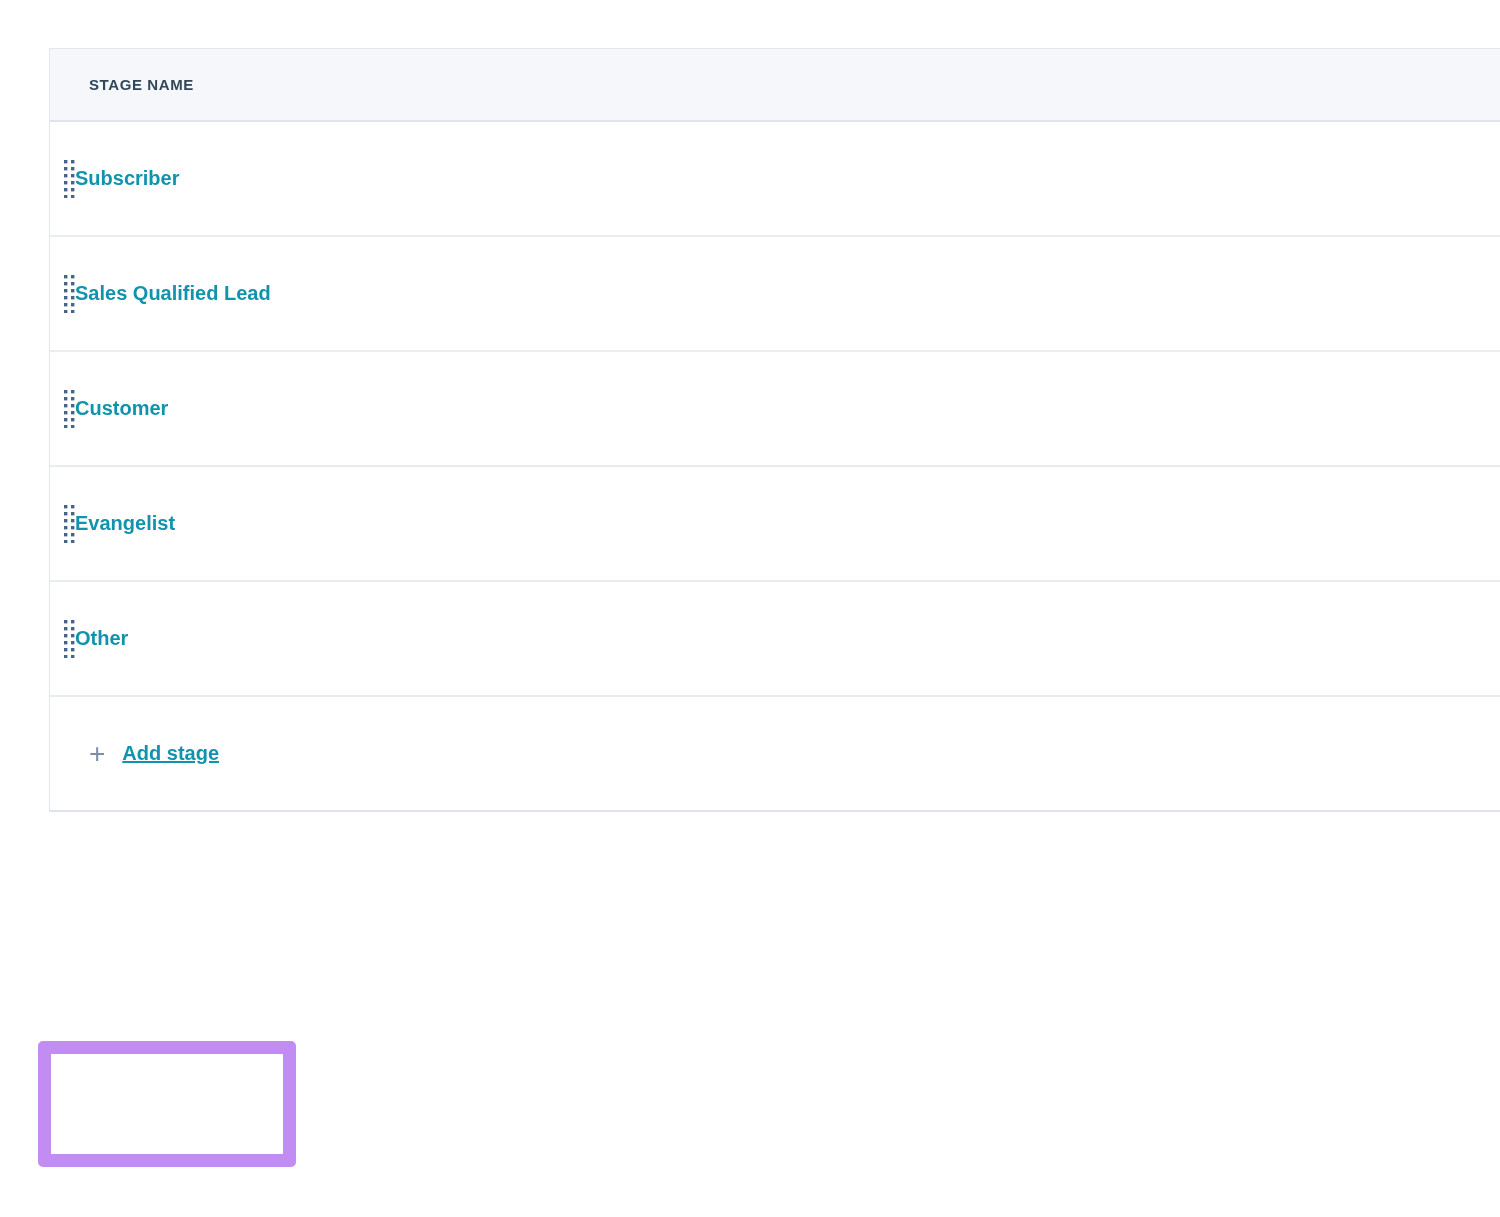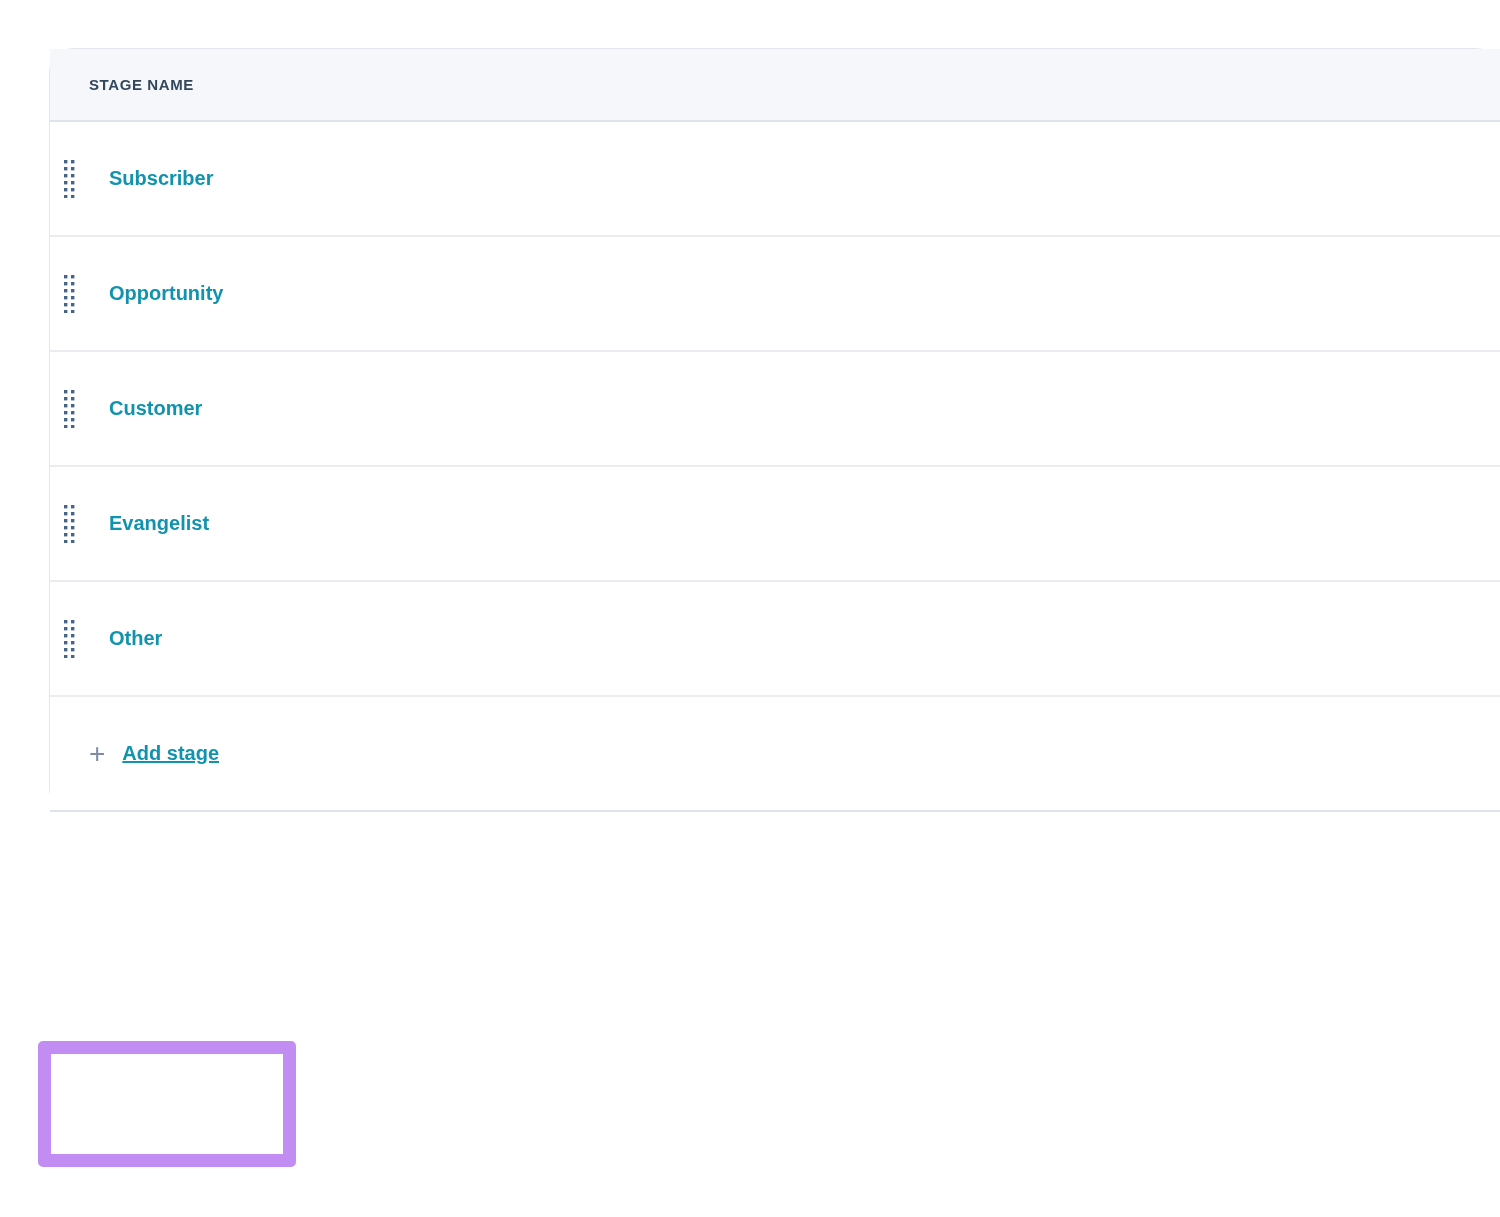--- a/index.html
+++ b/index.html
@@ -11,21 +11,20 @@
     font-family: "Liberation Sans", sans-serif;
   }
 
   .stage-table {
     position: absolute;
     left: 49px; top: 48px;
     width: 1451px;
     border-left: 1px solid var(--table-border, #e2e7ee);
     border-top: 1px solid var(--table-border, #e2e7ee);
     background: #ffffff;
-    border-radius: 24px;
   }
 
   .table-header {
     height: 73px;
     display: flex;
     align-items: center;
     padding-left: 39px;
     background: var(--header-bg, #f5f7fa);
     border-bottom: 2px solid var(--header-divider, #dfe4ec);
   }
@@ -47,21 +46,20 @@
   }
   .drag-handle {
     width: 11px;
     display: inline-flex;
     align-items: center;
     color: var(--drag-handle, #46648a);
     cursor: grab;
     flex: none;
   }
   .stage-link {
-    margin-left: 34px;
     font-size: 20px;
     font-weight: 700;
     color: var(--stage-link, #1193ae);
     text-decoration: none;
     cursor: pointer;
   }
 
   .add-row {
     height: 115px;
     display: flex;
@@ -130,42 +128,42 @@
           <rect x="0" y="35" width="3.4" height="3.4"></rect>
               <rect x="7" y="35" width="3.4" height="3.4"></rect>
         </g>
       </svg>
     </span>
     <a class="stage-link">Subscriber</a>
   </div>
 
 
 
-
-  <div class="stage-row">
-    <span class="drag-handle">
-      <svg width="11" height="38" viewBox="0 0 11 38" aria-hidden="true">
-        <g fill="currentColor">
-          <rect x="0" y="0" width="3.4" height="3.4"></rect>
-              <rect x="7" y="0" width="3.4" height="3.4"></rect>
-          <rect x="0" y="7" width="3.4" height="3.4"></rect>
-              <rect x="7" y="7" width="3.4" height="3.4"></rect>
-          <rect x="0" y="14" width="3.4" height="3.4"></rect>
-              <rect x="7" y="14" width="3.4" height="3.4"></rect>
-          <rect x="0" y="21" width="3.4" height="3.4"></rect>
-              <rect x="7" y="21" width="3.4" height="3.4"></rect>
-          <rect x="0" y="28" width="3.4" height="3.4"></rect>
-              <rect x="7" y="28" width="3.4" height="3.4"></rect>
-          <rect x="0" y="35" width="3.4" height="3.4"></rect>
-              <rect x="7" y="35" width="3.4" height="3.4"></rect>
-        </g>
-      </svg>
-    </span>
-    <a class="stage-link">Opportunity</a>
-  </div>
+  <div class="stage-row">
+    <span class="drag-handle">
+      <svg width="11" height="38" viewBox="0 0 11 38" aria-hidden="true">
+        <g fill="currentColor">
+          <rect x="0" y="0" width="3.4" height="3.4"></rect>
+              <rect x="7" y="0" width="3.4" height="3.4"></rect>
+          <rect x="0" y="7" width="3.4" height="3.4"></rect>
+              <rect x="7" y="7" width="3.4" height="3.4"></rect>
+          <rect x="0" y="14" width="3.4" height="3.4"></rect>
+              <rect x="7" y="14" width="3.4" height="3.4"></rect>
+          <rect x="0" y="21" width="3.4" height="3.4"></rect>
+              <rect x="7" y="21" width="3.4" height="3.4"></rect>
+          <rect x="0" y="28" width="3.4" height="3.4"></rect>
+              <rect x="7" y="28" width="3.4" height="3.4"></rect>
+          <rect x="0" y="35" width="3.4" height="3.4"></rect>
+              <rect x="7" y="35" width="3.4" height="3.4"></rect>
+        </g>
+      </svg>
+    </span>
+    <a class="stage-link">Sales Qualified Lead</a>
+  </div>
+
 
   <div class="stage-row">
     <span class="drag-handle">
       <svg width="11" height="38" viewBox="0 0 11 38" aria-hidden="true">
         <g fill="currentColor">
           <rect x="0" y="0" width="3.4" height="3.4"></rect>
               <rect x="7" y="0" width="3.4" height="3.4"></rect>
           <rect x="0" y="7" width="3.4" height="3.4"></rect>
               <rect x="7" y="7" width="3.4" height="3.4"></rect>
           <rect x="0" y="14" width="3.4" height="3.4"></rect>

